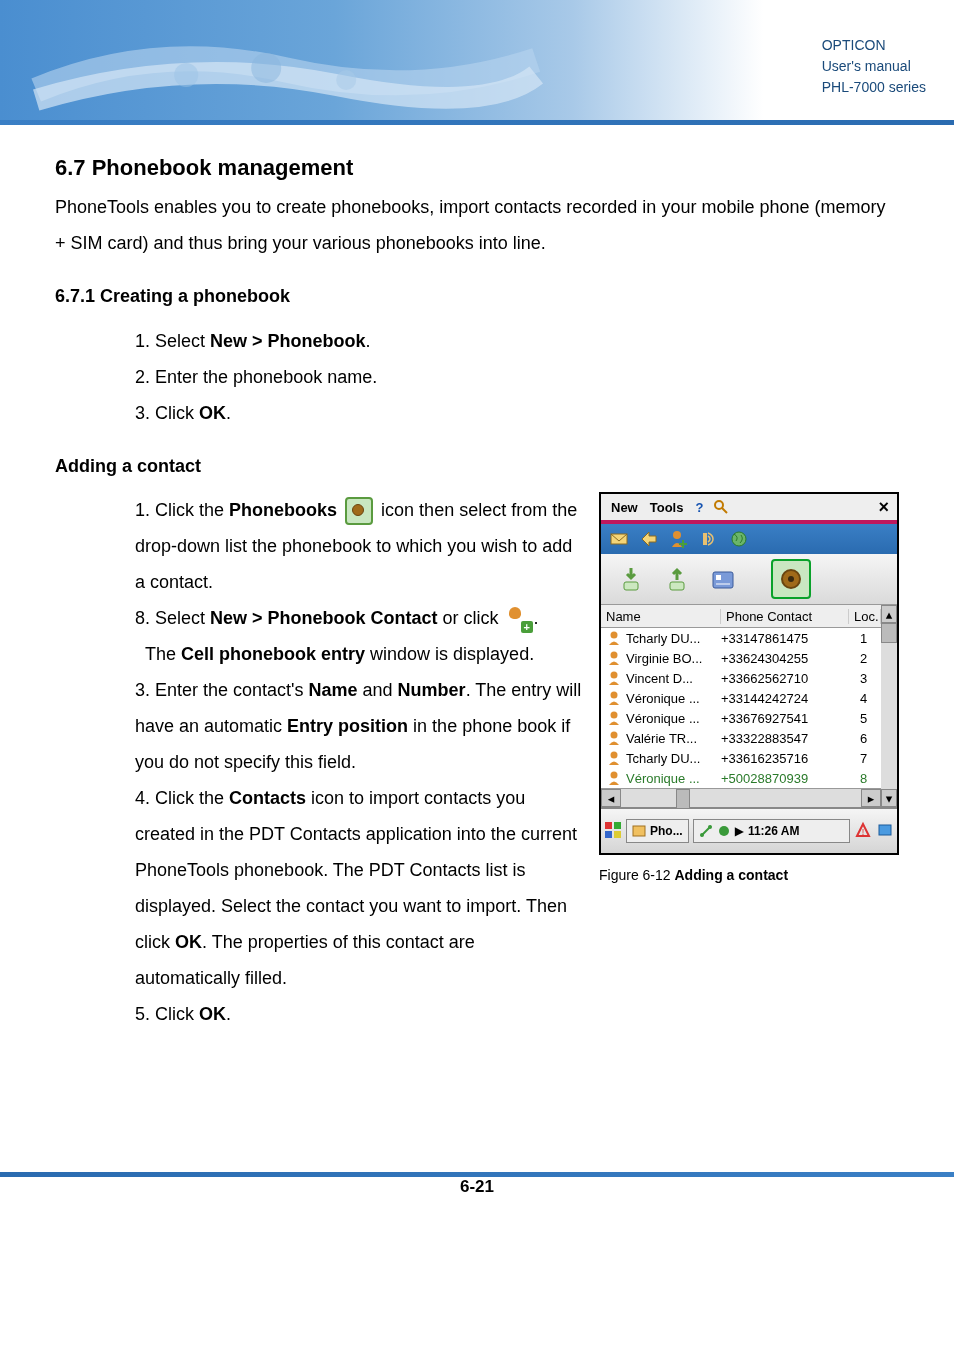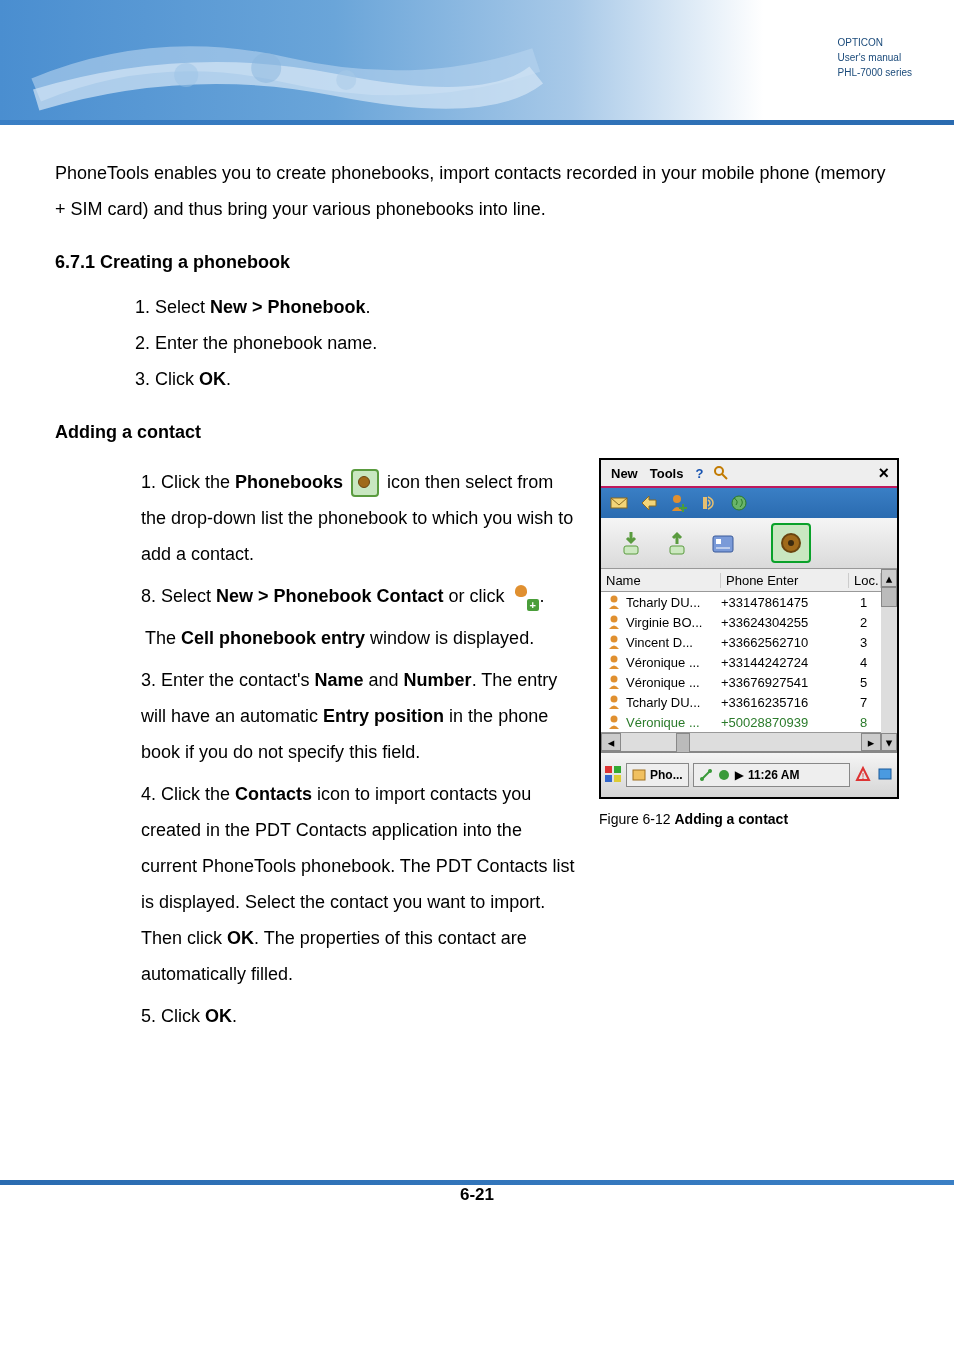--- a/index.html
+++ b/index.html
@@ -17,24 +17,24 @@
     }
     .header-wave {
       position: absolute;
       top: 30px;
       left: 0;
       width: 60%;
       height: 90px;
     }
     .header-meta {
       position: absolute;
-      right: 42px;
+      right: 28px;
       top: 35px;
       color: #1a4a7a;
-      font-size: 10px;
+      font-size: 14px;
       line-height: 1.5;
       text-align: left;
     }
     .header-rule {
       height: 5px;
       background: linear-gradient(90deg, #3a7fc5 0%, #2a6bb0 100%);
       margin-bottom: 30px;
     }
     .content {
       padding: 0 55px 0 55px;
@@ -72,21 +72,21 @@
       display: flex;
       gap: 15px;
     }
     .left-col {
       flex: 1;
       padding-left: 80px;
     }
     .left-col p {
       font-size: 18px;
       line-height: 2;
-      margin: 6px;
+      margin: 0;
     }
     .icon-small {
       display: inline-block;
       width: 24px;
       height: 24px;
       vertical-align: middle;
       background: #c9e7c1;
       border: 2px solid #5a9b3f;
       border-radius: 4px;
       position: relative;
@@ -141,21 +141,21 @@
       font-family: Tahoma, sans-serif;
       font-size: 13px;
       background: #fff;
     }
     .menubar {
       background: #eeeeee;
       display: flex;
       align-items: center;
       height: 26px;
       padding: 0 4px;
-      border-bottom: 2px solid #be185d;
+      border-bottom: 4px solid #be185d;
     }
     .menubar .menu-item {
       font-weight: bold;
       padding: 0 6px;
     }
     .menubar .help {
       font-weight: bold;
       color: #1552b0;
       padding: 0 6px;
     }
@@ -325,20 +325,21 @@
   </svg>
   <div class="header-meta">
     <div>OPTICON</div>
     <div>User's manual</div>
     <div>PHL-7000 series</div>
   </div>
 </div>
 <div class="header-rule"></div>
 
 <div class="content">
+  <h2>6.7 Phonebook management</h2>
   <p class="intro">PhoneTools enables you to create phonebooks, import contacts recorded in your mobile phone (memory + SIM card) and thus bring your various phonebooks into line.</p>
 
   <h3>6.7.1 Creating a phonebook</h3>
   <ol class="steps">
     <li><span>1.</span> <span>Select </span><b>New &gt; Phonebook</b><span>.</span></li>
     <li><span>2.</span> <span>Enter the phonebook name.</span></li>
     <li><span>3.</span> <span>Click </span><b>OK</b><span>.</span></li>
   </ol>
 
   <div class="subheading">Adding a contact</div>
@@ -440,21 +441,21 @@
                 <circle cx="13" cy="13" r="9" fill="#a06a1a" stroke="#6a4510" stroke-width="2"></circle>
                 <circle cx="13" cy="13" r="3" fill="#3a2a10"></circle>
               </svg>
             </span>
         </div>
 
         <div class="table-wrap">
           <div class="table-left">
             <div class="table-header">
               <div class="th name">Name</div>
-              <div class="th phone">Phone Enter</div>
+              <div class="th phone">Phone Contact</div>
               <div class="th loc">Loc.</div>
             </div>
             <div class="table-body" id="table-body">
                 <div class="table-row">
     <svg class="cicon" viewBox="0 0 16 16">
                     <circle cx="8" cy="5" r="3.5" fill="#e09030"></circle>
                     <path d="M3 15 Q8 8 13 15" fill="#e09030"></path>
                   </svg>
     <span class="cname">Tcharly DU...</span>
     <span class="cphone">+33147861475</span>
@@ -488,20 +489,29 @@
     <span class="cloc">4</span>
                 </div>
                 <div class="table-row">
     <svg class="cicon" viewBox="0 0 16 16">
                     <circle cx="8" cy="5" r="3.5" fill="#e09030"></circle>
                     <path d="M3 15 Q8 8 13 15" fill="#e09030"></path>
                   </svg>
     <span class="cname">Véronique ...</span>
     <span class="cphone">+33676927541</span>
     <span class="cloc">5</span>
+                </div>
+                <div class="table-row">
+    <svg class="cicon" viewBox="0 0 16 16">
+                    <circle cx="8" cy="5" r="3.5" fill="#e09030"></circle>
+                    <path d="M3 15 Q8 8 13 15" fill="#e09030"></path>
+                  </svg>
+    <span class="cname">Valérie TR...</span>
+    <span class="cphone">+33322883547</span>
+    <span class="cloc">6</span>
                 </div>
                 <div class="table-row">
     <svg class="cicon" viewBox="0 0 16 16">
                     <circle cx="8" cy="5" r="3.5" fill="#e09030"></circle>
                     <path d="M3 15 Q8 8 13 15" fill="#e09030"></path>
                   </svg>
     <span class="cname">Tcharly DU...</span>
     <span class="cphone">+33616235716</span>
     <span class="cloc">7</span>
                 </div>

